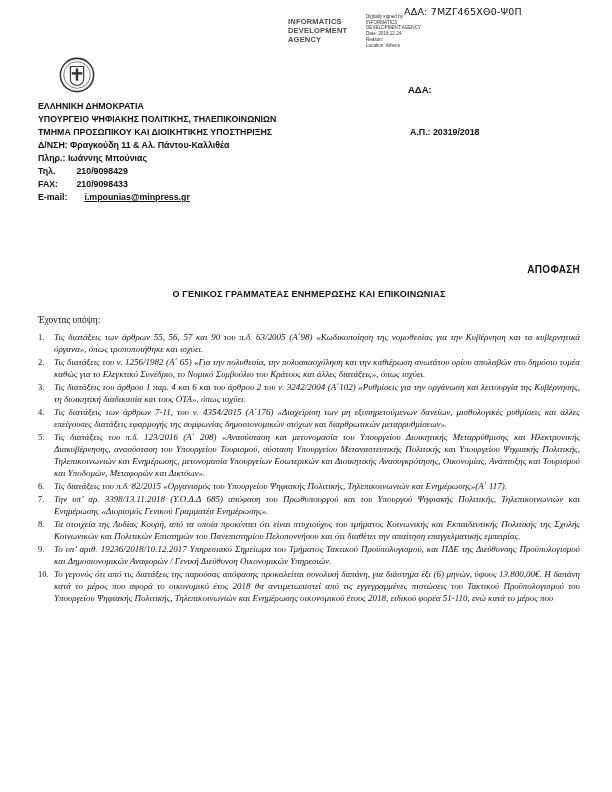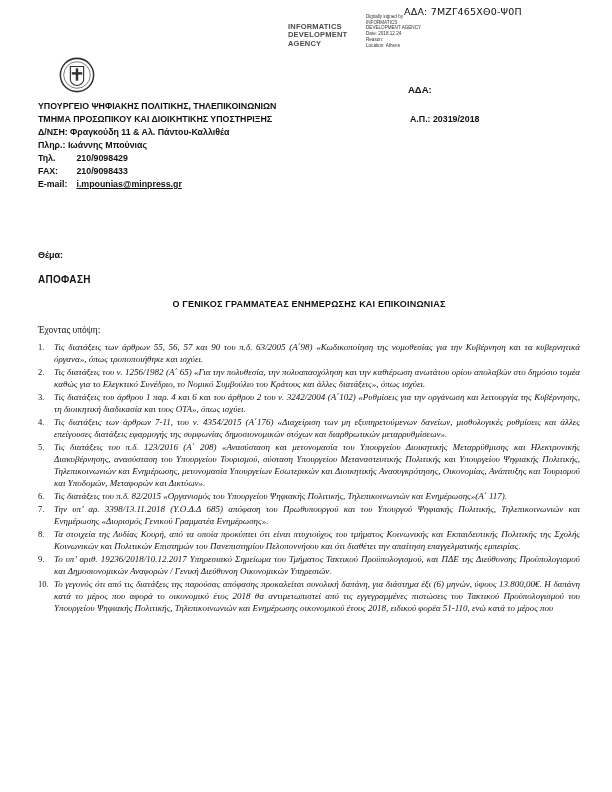--- a/index.html
+++ b/index.html
@@ -13,21 +13,21 @@
     overflow:hidden;
   }
   
   .ada-top{
     position:absolute;top:6px;left:404px;
     font-size:9.5px;letter-spacing:.2px;font-family:"DejaVu Sans",sans-serif;
   }
   
   .stamp{
     position:absolute;top:14px;left:288px;
-    display:flex;gap:14px;align-items:flex-end;
+    display:flex;gap:14px;align-items:center;
   }
   .stamp-agency{
     width:64px;
     font-size:7.5px;font-weight:bold;line-height:1.15;
     color:#4a4a4a;letter-spacing:.2px;text-transform:uppercase;
   }
   .stamp-details{
     font-size:4.6px;line-height:1.25;color:#333;
     white-space:pre-line;max-width:92px;
   }
@@ -36,28 +36,28 @@
   
   .ada-label2{position:absolute;top:84px;left:408px;font-size:9.5px;font-weight:bold;}
   
   .hdr{
     position:absolute;top:100px;left:38px;width:548px;
     font-size:8.8px;font-weight:bold;line-height:13px;
   }
   .hdr-row{position:relative;height:13px;white-space:nowrap;}
   .hdr-right{position:absolute;left:372px;top:0;font-weight:bold;}
   .hdr .lbl{display:inline-block;min-width:36px;}
-  .email-link{color:#111;text-decoration:underline;font-weight:bold;}
+  .email-link{color:#111;text-decoration:underline;font-weight:bold;margin-left:8px;}
   
   .body{
     position:absolute;top:250px;left:38px;width:542px;
   }
   .subject{font-size:9px;font-weight:bold;}
   .title{
-    text-align:left;font-size:10px;font-weight:bold;
+    text-align:right;font-size:10px;font-weight:bold;
     margin-top:14px;letter-spacing:.3px;
   }
   .issuer{
     text-align:center;font-size:9px;font-weight:bold;
     margin-top:14px;letter-spacing:.2px;
   }
   .preamble{
     margin-top:16px;font-size:9.5px;
     font-family:"Liberation Serif", serif;
   }
@@ -100,20 +100,21 @@
       <circle cx="20" cy="20" r="14" fill="none" stroke="#555" stroke-width="0.8"></circle>
       <path d="M13 11 h14 v12 a7 7 0 0 1 -7 8 a7 7 0 0 1 -7 -8 z" fill="none" stroke="#333" stroke-width="1.2"></path>
       <rect x="18.7" y="13" width="2.6" height="13" fill="#333"></rect>
       <rect x="14.5" y="17" width="11" height="2.6" fill="#333"></rect>
     </svg>
   </div>
 
   <div class="ada-label2">ΑΔΑ:</div>
 
   <div class="hdr">
+    <div class="hdr-row"><span>ΕΛΛΗΝΙΚΗ ΔΗΜΟΚΡΑΤΙΑ</span></div>
     <div class="hdr-row"><span>ΥΠΟΥΡΓΕΙΟ ΨΗΦΙΑΚΗΣ ΠΟΛΙΤΙΚΗΣ, ΤΗΛΕΠΙΚΟΙΝΩΝΙΩΝ</span></div>
     <div class="hdr-row">
       <span>ΤΜΗΜΑ ΠΡΟΣΩΠΙΚΟΥ ΚΑΙ ΔΙΟΙΚΗΤΙΚΗΣ ΥΠΟΣΤΗΡΙΞΗΣ</span>
       <span class="hdr-right">Α.Π.:  20319/2018</span>
     </div>
     <div class="hdr-row"><span>Δ/ΝΣΗ: Φραγκούδη 11 &amp; Αλ. Πάντου-Καλλιθέα</span></div>
     <div class="hdr-row"><span>Πληρ.: Ιωάννης Μπούνιας</span></div>
     <div class="hdr-row">
       <span class="lbl">Τηλ.</span>
       <span>210/9098429</span>
@@ -122,21 +123,20 @@
       <span class="lbl">FAX:</span>
       <span>210/9098433</span>
     </div>
     <div class="hdr-row">
       <span class="lbl">E-mail:</span>
       <a href="#" class="email-link">i.mpounias@minpress.gr</a>
     </div>
   </div>
 
   <div class="body">
-    <div class="subject">Θέμα:</div>
     <div class="title">ΑΠΟΦΑΣΗ</div>
     <div class="issuer">Ο ΓΕΝΙΚΟΣ ΓΡΑΜΜΑΤΕΑΣ ΕΝΗΜΕΡΩΣΗΣ ΚΑΙ ΕΠΙΚΟΙΝΩΝΙΑΣ</div>
     <div class="preamble">Έχοντας υπόψη:</div>
 
     <ol class="refs">
       <li>Τις διατάξεις των άρθρων 55, 56, 57 και 90 του π.δ. 63/2005 (Α΄98) «Κωδικοποίηση της νομοθεσίας για την Κυβέρνηση και τα κυβερνητικά όργανα», όπως τροποποιήθηκε και ισχύει.</li>
       <li>Τις διατάξεις του ν. 1256/1982 (Α΄ 65) «Για την πολυθεσία, την πολυαπασχόληση και την καθιέρωση ανωτάτου ορίου απολαβών στο δημόσιο τομέα καθώς για το Ελεγκτικό Συνέδριο, το Νομικό Συμβούλιο του Κράτους και άλλες διατάξεις», όπως ισχύει.</li>
       <li>Τις διατάξεις του άρθρου 1 παρ. 4 και 6 και του άρθρου 2 του ν. 3242/2004 (Α΄102) «Ρυθμίσεις για την οργάνωση και λειτουργία της Κυβέρνησης, τη διοικητική διαδικασία και τους ΟΤΑ», όπως ισχύει.</li>
       <li>Τις διατάξεις των άρθρων 7-11, του ν. 4354/2015 (Α΄176) «Διαχείριση των μη εξυπηρετούμενων δανείων, μισθολογικές ρυθμίσεις και άλλες επείγουσες διατάξεις εφαρμογής της συμφωνίας δημοσιονομικών στόχων και διαρθρωτικών μεταρρυθμίσεων».</li>
       <li>Τις διατάξεις του π.δ. 123/2016 (Α΄ 208) «Ανασύσταση και μετονομασία του Υπουργείου Διοικητικής Μεταρρύθμισης και Ηλεκτρονικής Διακυβέρνησης, ανασύσταση του Υπουργείου Τουρισμού, σύσταση Υπουργείου Μεταναστευτικής Πολιτικής και Υπουργείου Ψηφιακής Πολιτικής, Τηλεπικοινωνιών και Ενημέρωσης, μετονομασία Υπουργείων Εσωτερικών και Διοικητικής Ανασυγκρότησης, Οικονομίας, Ανάπτυξης και Τουρισμού και Υποδομών, Μεταφορών και Δικτύων».</li>

